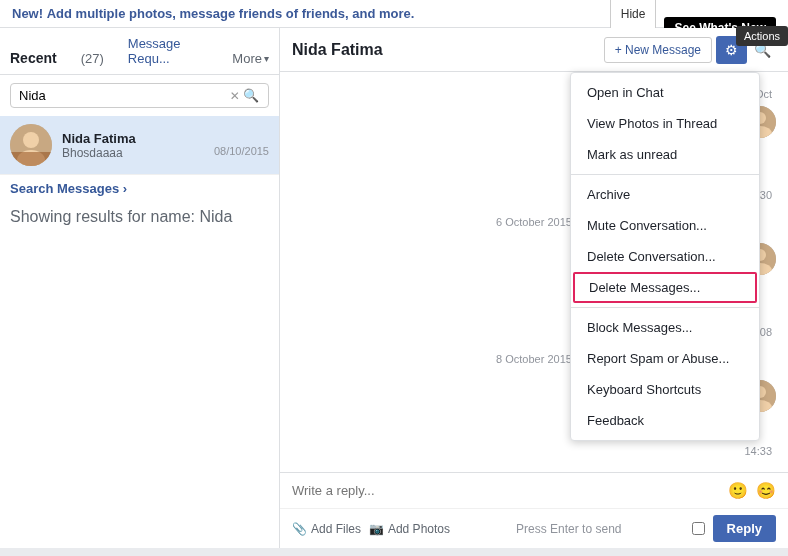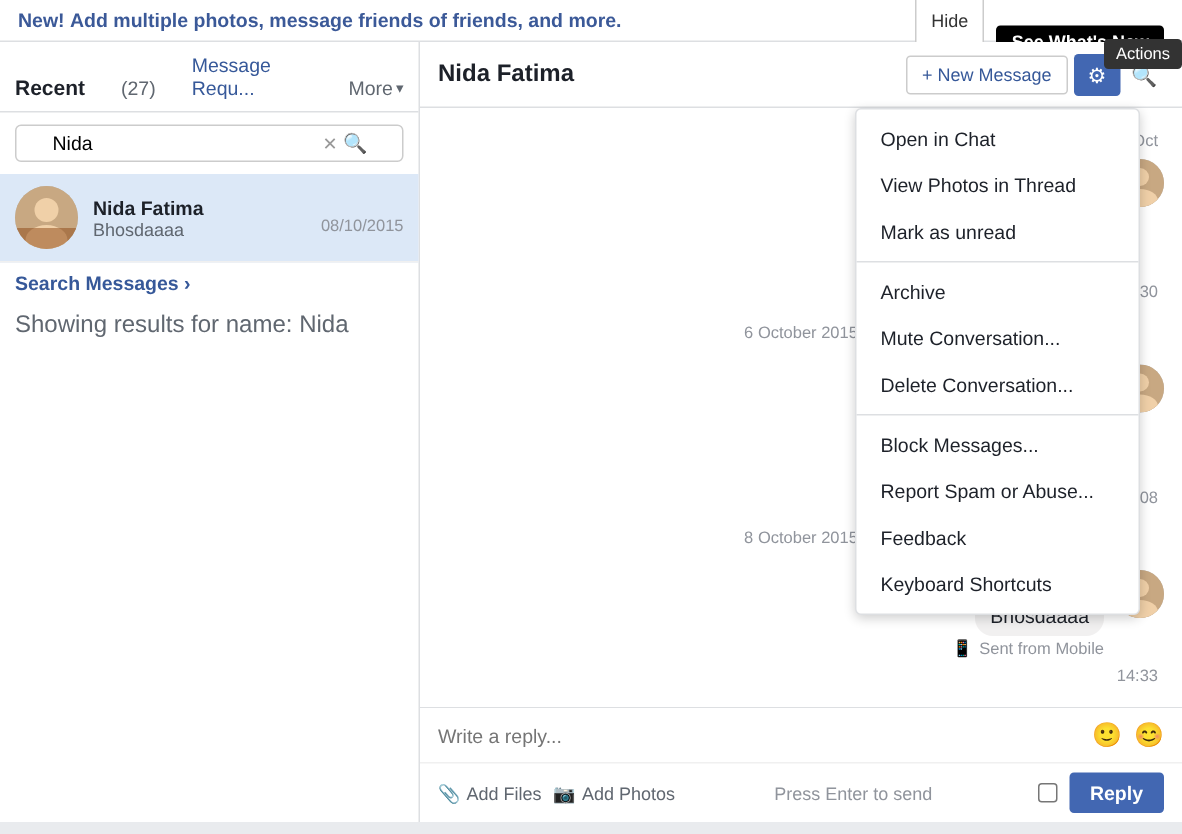--- a/index.html
+++ b/index.html
@@ -74,21 +74,21 @@
     }
     .sidebar-more::after { content: '▾'; font-size: 10px; }
 
     .search-box {
       display: flex;
       align-items: center;
       margin: 8px 10px;
       border: 1px solid #ccc;
       border-radius: 4px;
       background: #fff;
-      padding: 4px 24px;
+      padding: 4px 8px;
       gap: 4px;
     }
     .search-box input {
       border: none;
       outline: none;
       flex: 1;
       font-size: 13px;
     }
     .search-box .clear-icon { color: #999; cursor: pointer; font-size: 12px; }
     .search-box .search-icon { color: #606770; cursor: pointer; font-size: 13px; }
@@ -387,25 +387,26 @@
     </div>
 
     <div class="dropdown-menu">
       <div class="dropdown-item">Open in Chat</div>
       <div class="dropdown-item">View Photos in Thread</div>
       <div class="dropdown-item">Mark as unread</div>
       <div class="dropdown-divider"></div>
       <div class="dropdown-item">Archive</div>
       <div class="dropdown-item">Mute Conversation...</div>
       <div class="dropdown-item">Delete Conversation...</div>
+      <div class="dropdown-item highlighted">Delete Messages...</div>
       <div class="dropdown-divider"></div>
       <div class="dropdown-item">Block Messages...</div>
       <div class="dropdown-item">Report Spam or Abuse...</div>
+      <div class="dropdown-item">Keyboard Shortcuts</div>
       <div class="dropdown-item">Feedback</div>
-      <div class="dropdown-item">Keyboard Shortcuts</div>
     </div>
 
     <div class="chat-messages">
       <div class="date-separator">
         <span>Conversation started 4 Oct</span>
       </div>
 
       <div style="display:flex; justify-content:flex-end; align-items:flex-start; margin-bottom:8px; gap:8px;">
         <div style="display:flex; flex-direction:column; align-items:flex-end;">
           <div style="font-weight:bold; font-size:13px; color:#1d2129; margin-bottom:2px; text-align:right;">

